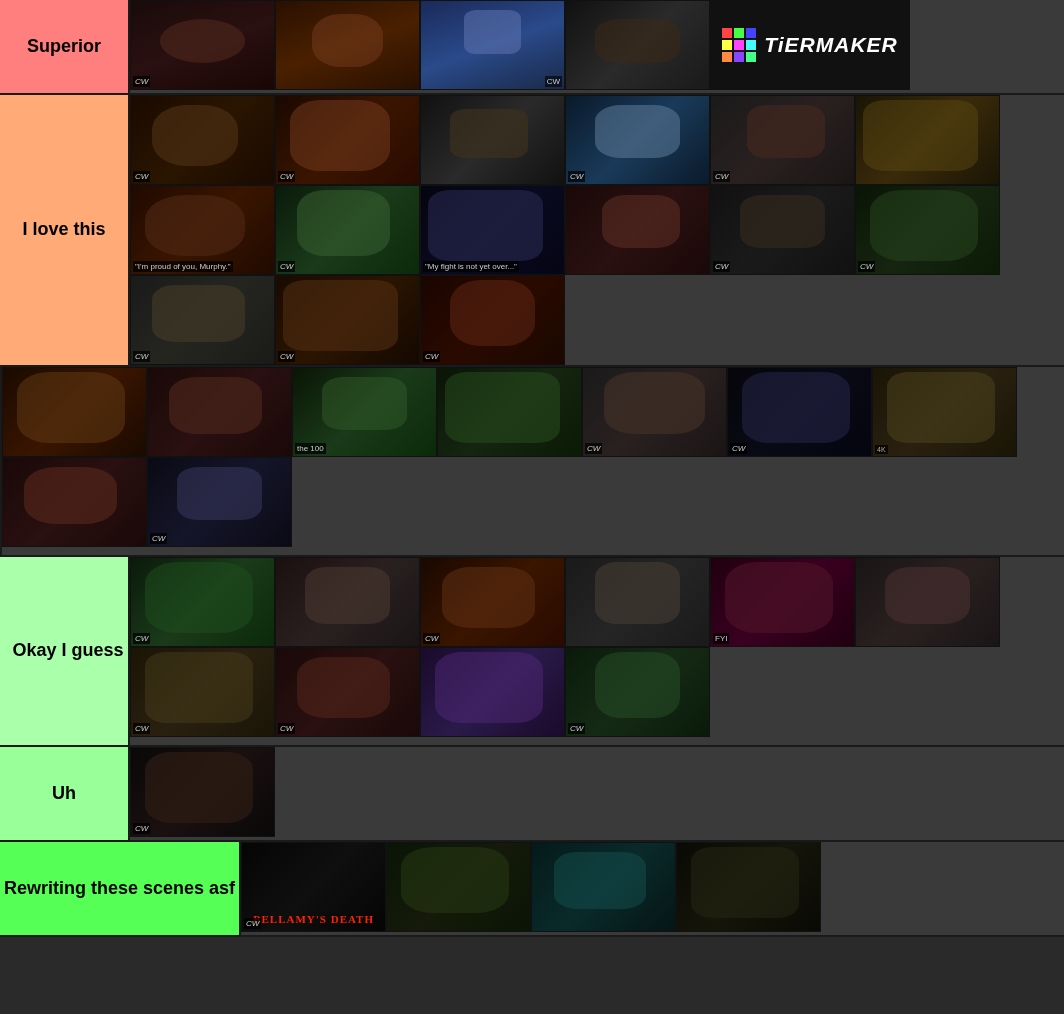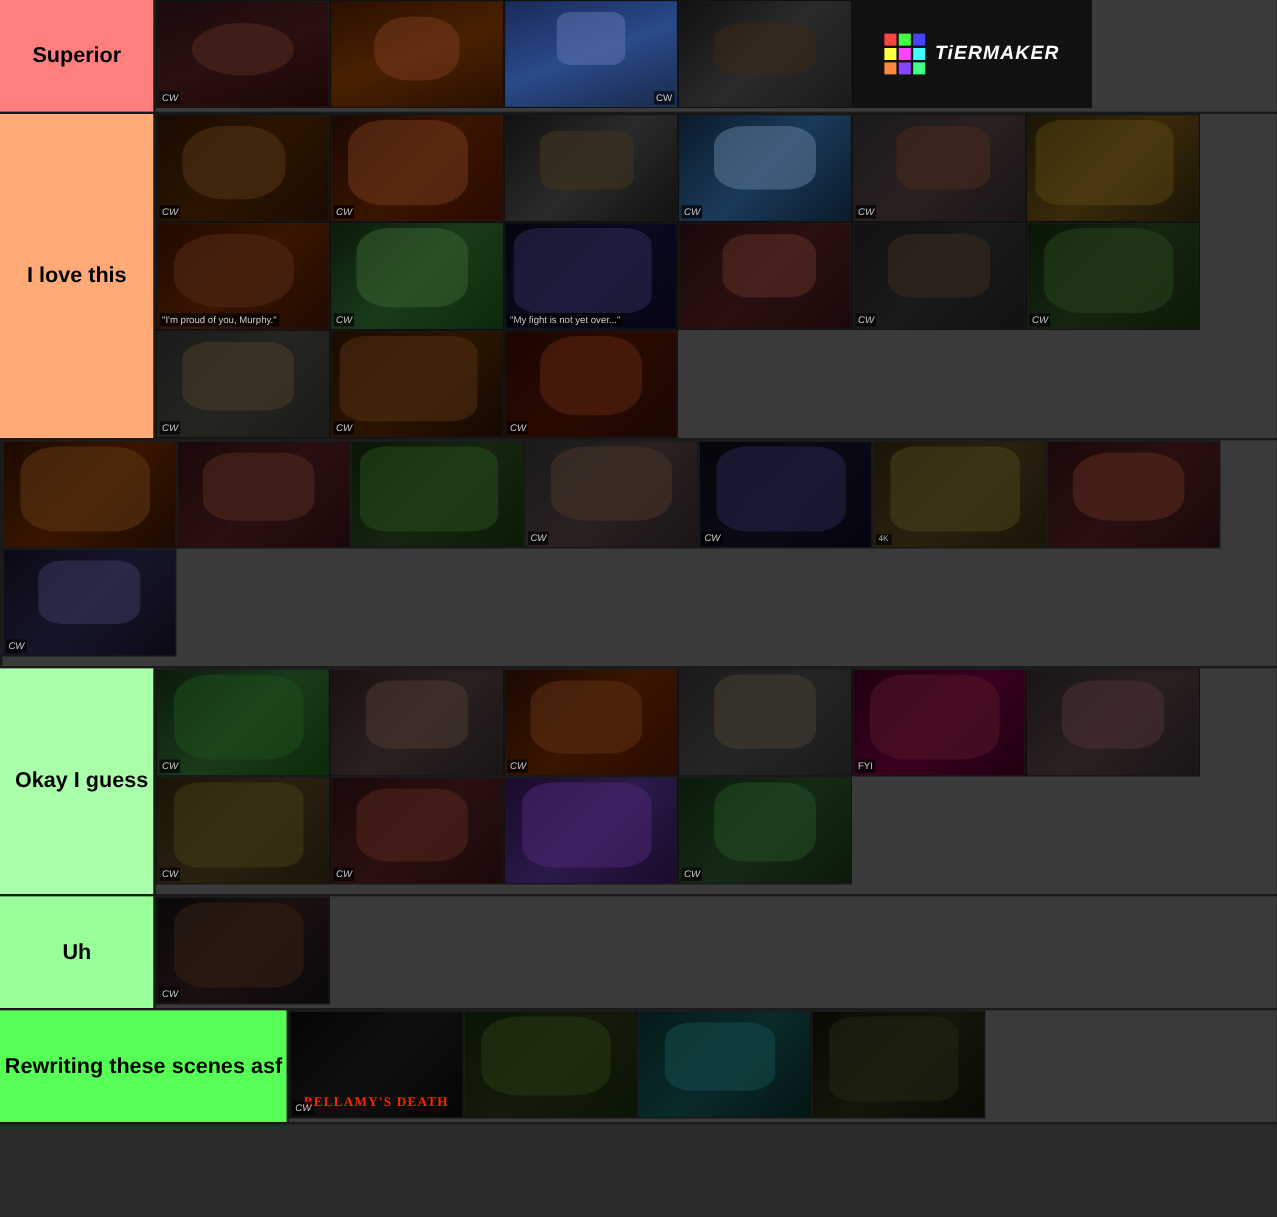--- a/index.html
+++ b/index.html
@@ -121,21 +121,21 @@
             <div style="background:#ff4444;"></div>
             <div style="background:#44ff44;"></div>
             <div style="background:#4444ff;"></div>
             <div style="background:#ffff44;"></div>
             <div style="background:#ff44ff;"></div>
             <div style="background:#44ffff;"></div>
             <div style="background:#ff8844;"></div>
             <div style="background:#8844ff;"></div>
             <div style="background:#44ff88;"></div>
           </div>
-          <span style="color:white;font-size:16px;font-weight:bold;font-style:italic;letter-spacing:1px;">TiERMAKER</span>
+          <span style="color:white;font-size:21px;font-weight:bold;font-style:italic;letter-spacing:1px;">TiERMAKER</span>
         </div>
       </div>
     </div>
   </div>
 
   <div class="tier-row love-row">
     <div class="tier-label" style="background-color:#ffaa77;">
       <span class="label-text">I love this</span>
     </div>
     <div class="tier-content">
@@ -203,20 +203,24 @@
   </div>
 
   <div class="tier-row good-row">
     <div class="tier-content">
 
       <div class="scene-img" style="background:linear-gradient(135deg,#1a0a00,#3a1500,#1a0a00);">
         <div style="position:absolute;top:5%;left:10%;width:75%;height:80%;background:rgba(100,60,20,0.5);border-radius:30%;"></div>
       </div>
       <div class="scene-img" style="background:linear-gradient(135deg,#1a0808,#2a1010,#1a0808);">
         <div style="position:absolute;top:10%;left:15%;width:65%;height:65%;background:rgba(80,40,30,0.6);border-radius:30%;"></div>
+      </div>
+      <div class="scene-img" style="background:linear-gradient(135deg,#0a1505,#1a3a1a,#0a2a0a);">
+        <div style="position:absolute;top:10%;left:20%;width:60%;height:60%;background:rgba(50,90,40,0.5);border-radius:25%;"></div>
+        <span style="position:absolute;bottom:2px;left:2px;font-size:8px;color:#ccc;background:rgba(0,0,0,0.7);padding:1px 2px;">the 100</span>
       </div>
       <div class="scene-img" style="background:linear-gradient(135deg,#0a1505,#152510,#0a1a05);">
         <div style="position:absolute;top:5%;left:5%;width:80%;height:80%;background:rgba(40,80,30,0.5);border-radius:20%;"></div>
       </div>
       <div class="scene-img" style="background:linear-gradient(135deg,#1a1a1a,#2a2020,#1a1515);">
         <div style="position:absolute;top:5%;left:15%;width:70%;height:70%;background:rgba(70,50,40,0.6);border-radius:30%;"></div>
         <span class="cw-badge">CW</span>
       </div>
       <div class="scene-img" style="background:linear-gradient(135deg,#05050a,#0a0a15,#050510);">
         <div style="position:absolute;top:5%;left:10%;width:75%;height:80%;background:rgba(40,40,80,0.5);border-radius:25%;"></div>

